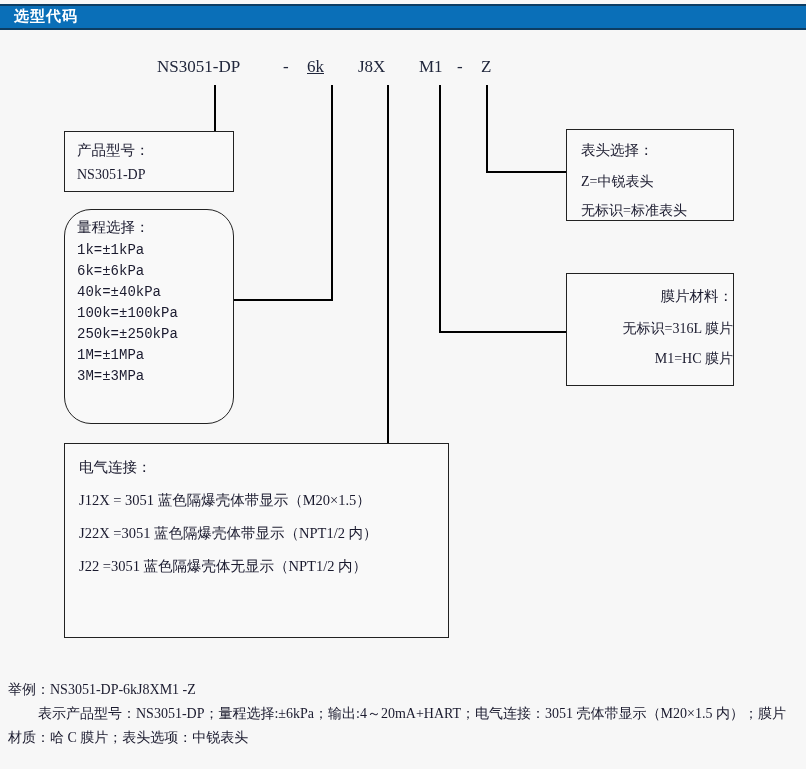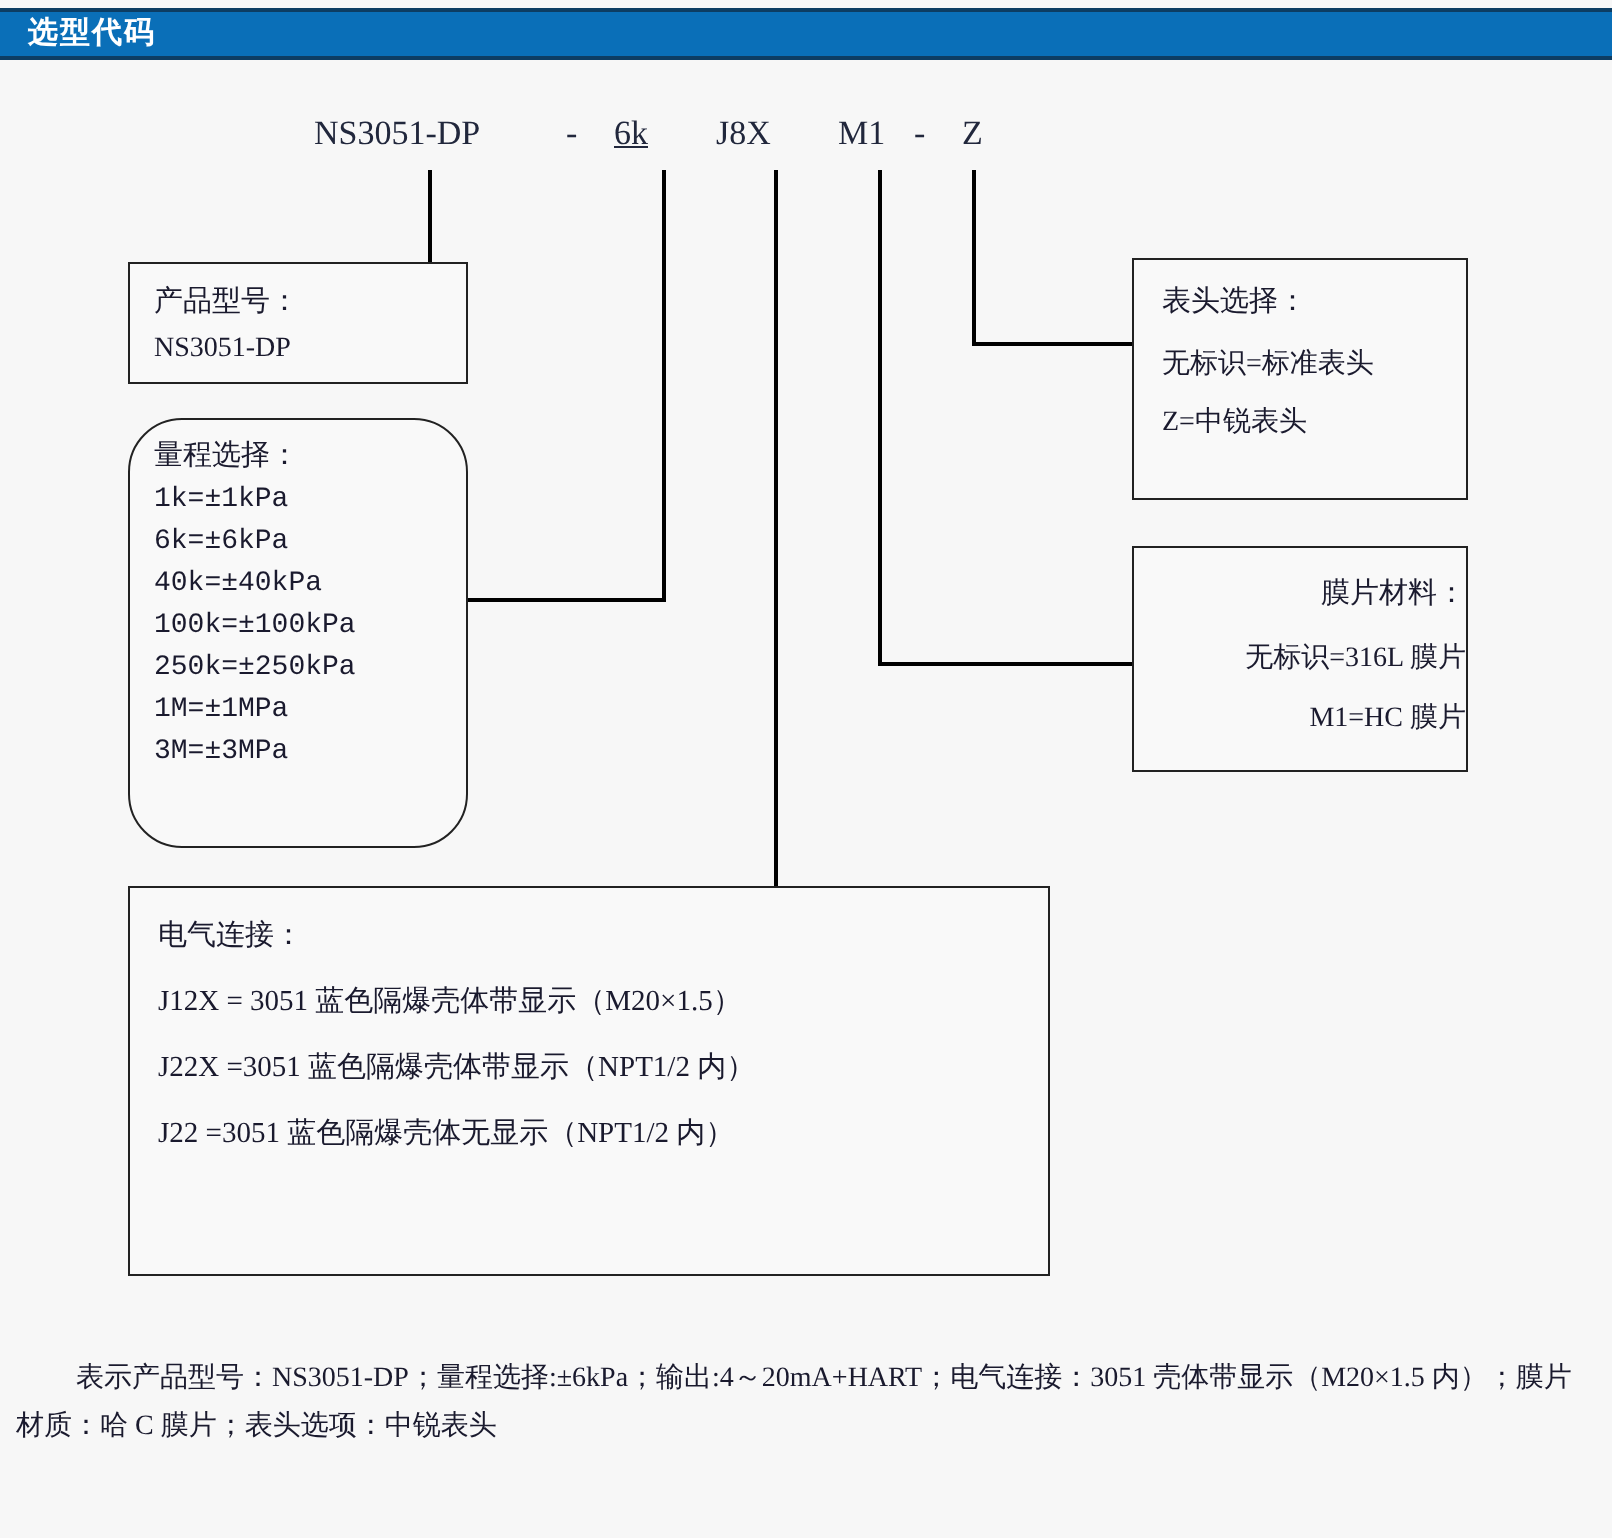--- a/index.html
+++ b/index.html
@@ -77,22 +77,22 @@
   }
   .box-line {
     font-family: "Liberation Serif", "DejaVu Serif", serif;
     font-size: 14px;
     color: #1a1a2e;
     white-space: nowrap;
   }
 
   #box-model      { left: 64px;  top: 131px; width: 170px; height: 61px; padding: 9px 0 0 12px; }
   #box-range      { left: 64px;  top: 209px; width: 170px; height: 215px; padding: 8px 0 0 12px; border-radius: 27px; }
-  #box-electrical { left: 64px;  top: 443px; width: 461px; height: 195px; padding: 14px 0 0 14px; }
-  #box-head       { left: 566px; top: 129px; width: 168px; height: 121px; padding: 11px 0 0 14px; }
+  #box-electrical { left: 64px;  top: 443px; width: 385px; height: 195px; padding: 14px 0 0 14px; }
+  #box-head       { left: 566px; top: 129px; width: 168px; height: 92px; padding: 11px 0 0 14px; }
   #box-diaphragm  { left: 566px; top: 273px; width: 168px; height: 113px; padding: 13px 0 0 14px; text-align: right; }
 
   #box-model .box-title   { display: block; margin-bottom: 7px; }
   #box-model .box-line    { display: block; }
 
   #box-range .box-title   { display: block; margin-bottom: 5px; }
   #box-range .box-line    { display: block; margin-bottom: 5px; font-family: Liberation Mono, monospace; }
 
   #box-electrical .box-title { display: block; margin-bottom: 14px; }
   #box-electrical .box-line  { display: block; margin-bottom: 14px; font-size: 14.5px; }
@@ -162,25 +162,26 @@
 
 <div class="box" id="box-electrical">
   <span class="box-title">电气连接：</span>
   <span class="box-line">J12X = 3051 蓝色隔爆壳体带显示（M20×1.5）</span>
   <span class="box-line">J22X =3051 蓝色隔爆壳体带显示（NPT1/2 内）</span>
   <span class="box-line">J22 =3051 蓝色隔爆壳体无显示（NPT1/2 内）</span>
 </div>
 
 <div class="box" id="box-head">
   <span class="box-title">表头选择：</span>
+  <span class="box-line">Z=中锐表头</span>
   <span class="box-line">无标识=标准表头</span>
-  <span class="box-line">Z=中锐表头</span>
 </div>
 
 <div class="box" id="box-diaphragm">
   <span class="box-title">膜片材料：</span>
   <span class="box-line">无标识=316L 膜片</span>
   <span class="box-line">M1=HC 膜片</span>
 </div>
 
 <div id="footer">
+  <span id="footer-example">举例：NS3051-DP-6kJ8XM1 -Z</span>
   <span id="footer-desc">表示产品型号：NS3051-DP；量程选择:±6kPa；输出:4～20mA+HART；电气连接：3051 壳体带显示（M20×1.5 内）；膜片材质：哈 C 膜片；表头选项：中锐表头</span>
 </div>
 
 </body></html>

